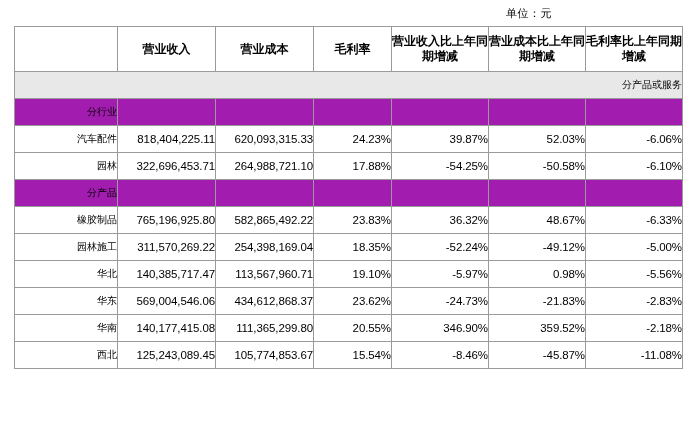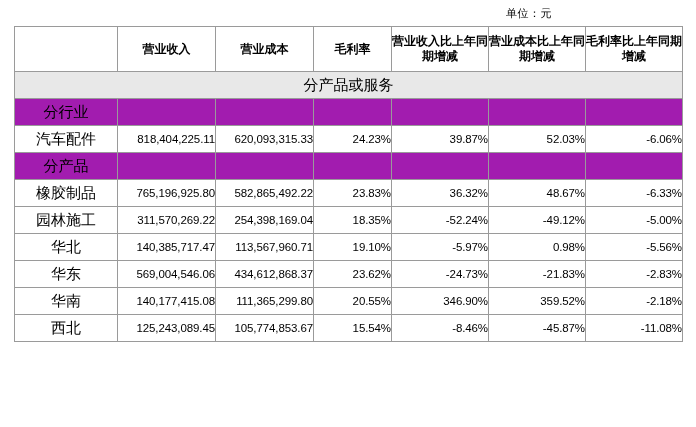--- a/index.html
+++ b/index.html
@@ -45,24 +45,24 @@
     text-align: center;
     height: 44px;
     line-height: 15px;
     font-size: 12px;
     padding: 2px 3px;
   }
   thead th.corner {
     background: #ffffff;
   }
   td.label {
-    text-align: center;
+    text-align: right;
     padding-left: 8px;
     height: 26px;
-    font-size: 15px;
+    font-size: 10px;
   }
   td.num {
     text-align: right;
     padding-right: 8px;
     height: 26px;
     font-size: 11.5px;
     font-weight: normal;
     letter-spacing: -0.1px;
   }
   tr.section td {
@@ -124,20 +124,29 @@
         </tr>
         <tr>
           <td class="label">汽车配件</td>
           <td class="num">818,404,225.11</td>
           <td class="num">620,093,315.33</td>
           <td class="num">24.23%</td>
           <td class="num">39.87%</td>
           <td class="num">52.03%</td>
           <td class="num">-6.06%</td>
         </tr>
+        <tr>
+          <td class="label">园林</td>
+          <td class="num">322,696,453.71</td>
+          <td class="num">264,988,721.10</td>
+          <td class="num">17.88%</td>
+          <td class="num">-54.25%</td>
+          <td class="num">-50.58%</td>
+          <td class="num">-6.10%</td>
+        </tr>
         <tr class="sub-head">
           <td class="label">分产品</td>
           <td class="empty"></td>
           <td class="empty"></td>
           <td class="empty"></td>
           <td class="empty"></td>
           <td class="empty"></td>
           <td class="empty"></td>
         </tr>
         <tr>

